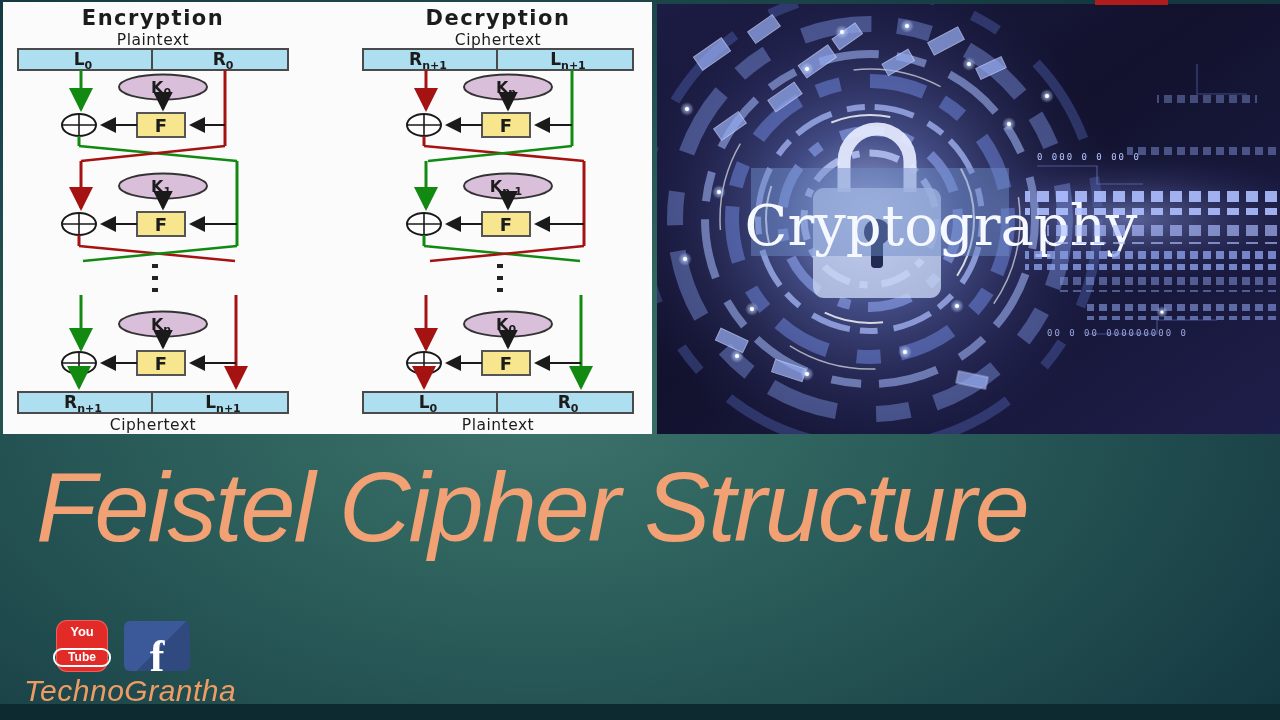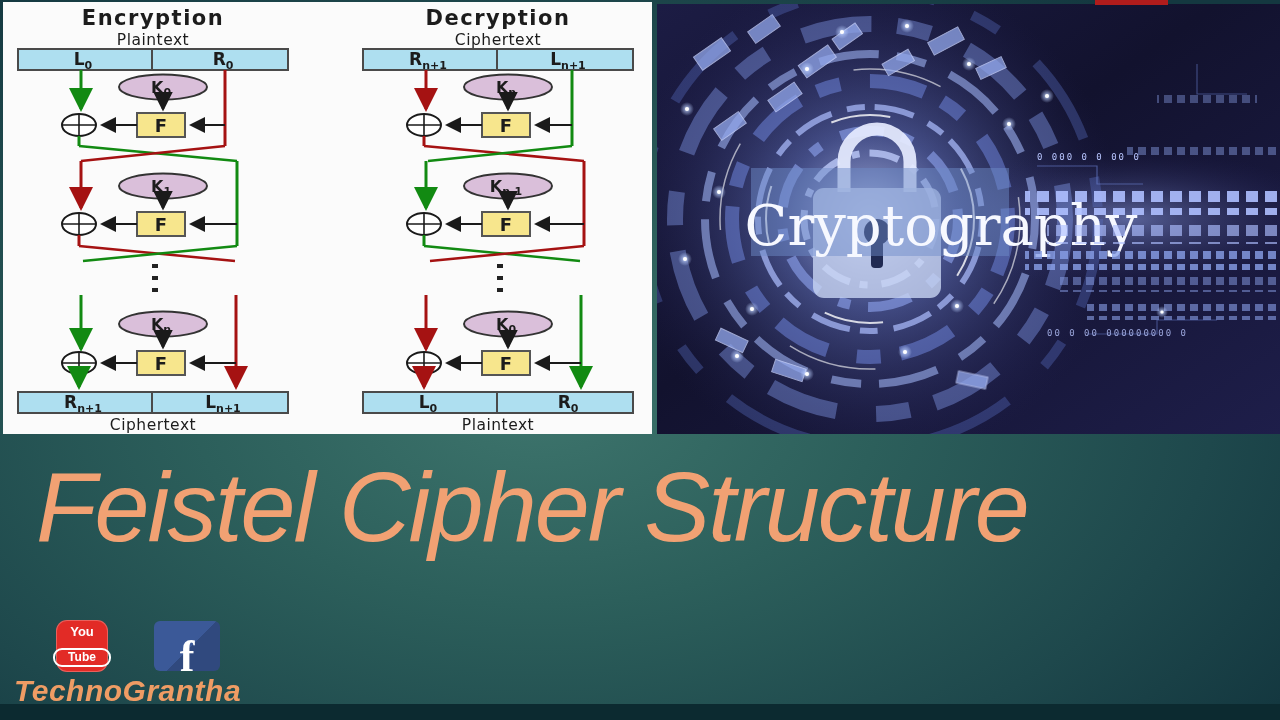--- a/index.html
+++ b/index.html
@@ -20,31 +20,31 @@
   .crypto-panel{position:absolute;left:657px;top:4px;width:623px;height:430px;overflow:hidden;}
   .crypto-panel svg{display:block;}
   .banner-text{font-family:"DejaVu Serif", serif;font-size:56px;fill:#f6f8ff;}
   .binary{font-family:"DejaVu Sans Mono", monospace;font-size:9px;fill:#b9c6ff;letter-spacing:2px;}
   
   .red-bar{position:absolute;left:1095px;top:0;width:73px;height:5px;background:#b01c1c;}
   
   .main-title{position:absolute;left:36px;top:450px;width:1240px;
       font-size:99px;font-weight:normal;font-style:italic;letter-spacing:-2px;
       color:#f1a173;white-space:nowrap;}
-  .social-row{position:absolute;left:56px;top:620px;display:flex;gap:46px;align-items:center;}
+  .social-row{position:absolute;left:56px;top:620px;display:flex;gap:16px;align-items:center;}
   .yt-icon{width:52px;height:52px;background:#e22b26;border-radius:11px;
       display:flex;flex-direction:column;align-items:center;justify-content:center;
       color:#fff;font-weight:bold;box-shadow:0 0 0 1px rgba(255,255,255,.25) inset;}
   .yt-you{font-size:13px;line-height:14px;}
   .yt-tube{border:2px solid #fff;border-radius:9px;padding:0 13px;font-size:12px;line-height:15px;margin-top:9px;}
   .fb-icon{width:66px;height:50px;border-radius:6px;position:relative;overflow:hidden;
       background:linear-gradient(135deg,#3b5998 54%,#30497e 54%);
       display:flex;align-items:flex-end;justify-content:center;}
   .fb-f{color:#fff;font-weight:bold;font-size:44px;line-height:40px;font-family:"Liberation Serif",serif;transform:translateY(6px);}
-  .channel-name{position:absolute;left:14px;top:674px;font-size:30px;font-weight:bold;font-style:italic;color:#ef9c64;letter-spacing:.5px;}
+  .channel-name{position:absolute;left:24px;top:674px;font-size:30px;font-weight:normal;font-style:italic;color:#ef9c64;letter-spacing:.5px;}
 </style>
 </head>
 <body>
 
 <div class="page">
 
   <div class="diagram-panel">
     <svg width="649" height="432" viewBox="0 0 649 432">
       <defs>
         <marker id="aB" markerWidth="9" markerHeight="9" refX="7" refY="4" orient="auto">

